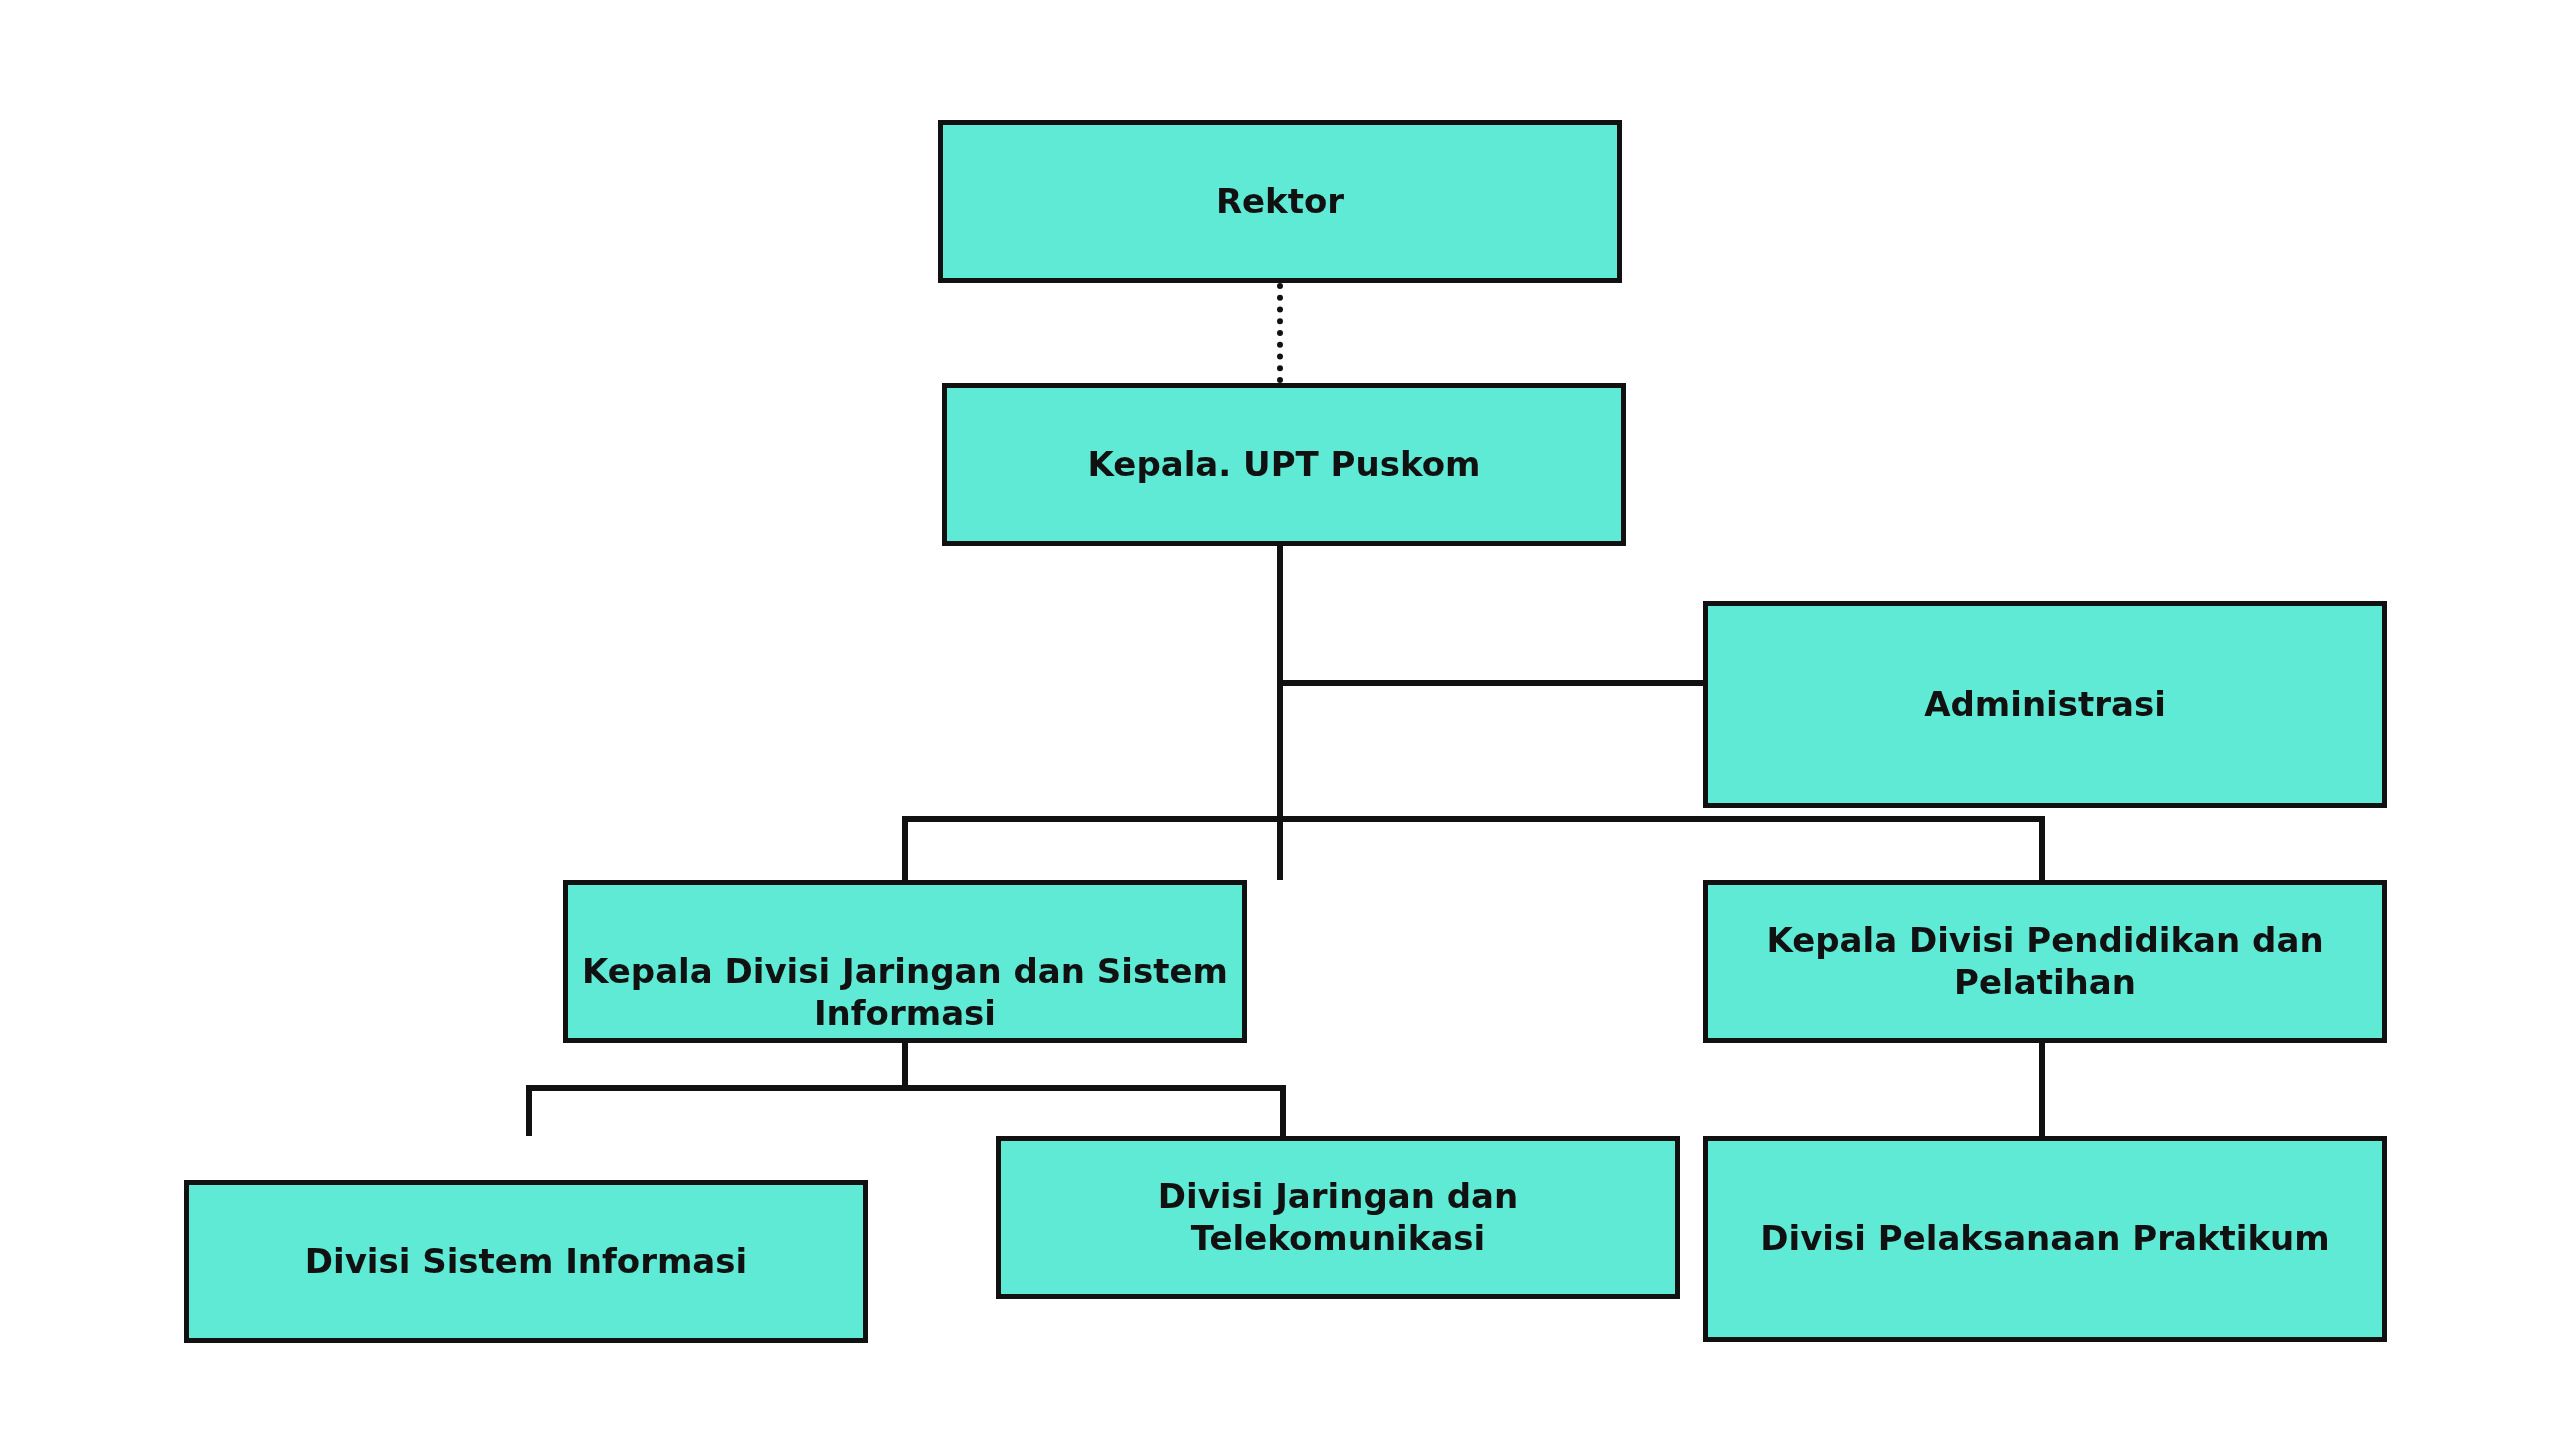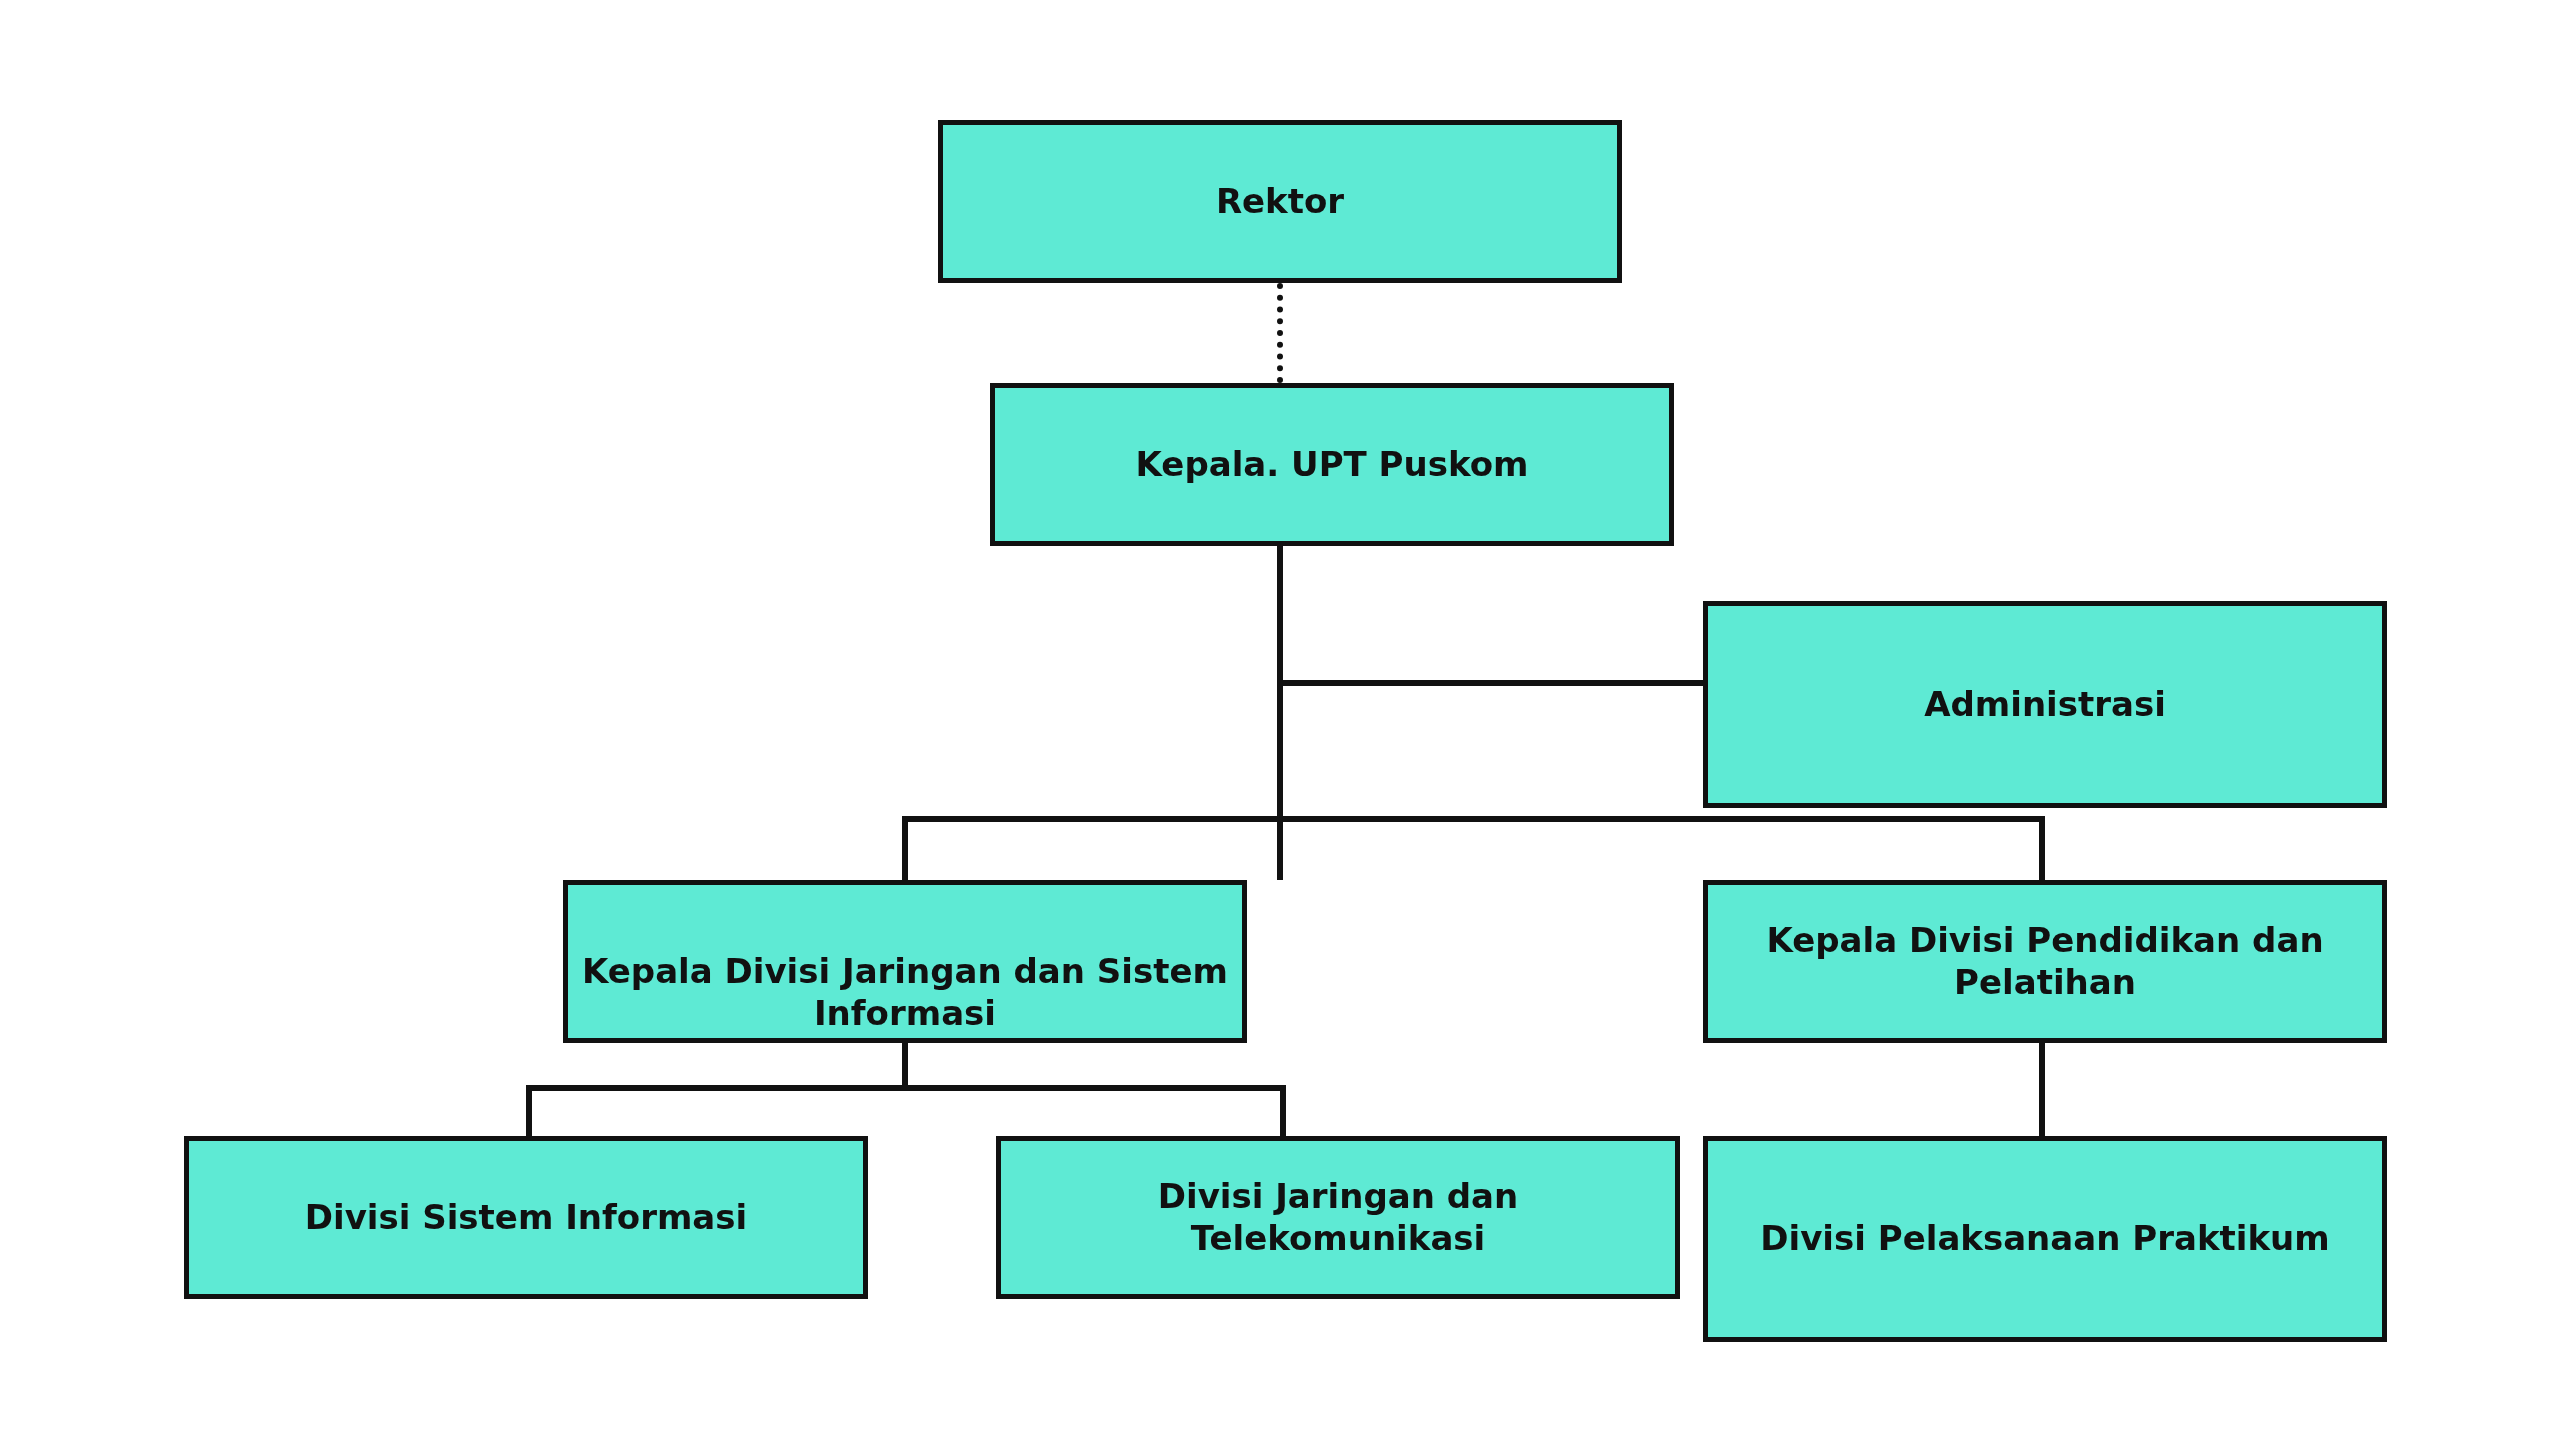--- a/index.html
+++ b/index.html
@@ -67,37 +67,37 @@
   <div class="line line-h" style="left:526px; top:1085px; width:760px;"></div>
   <div class="line line-v" style="left:526px; top:1085px; height:51px;"></div>
   <div class="line line-v" style="left:1280px; top:1085px; height:51px;"></div>
 
   <div class="line line-v" style="left:2039px; top:1043px; height:93px;"></div>
 
   <div class="node" style="left:938px; top:120px; width:684px; height:163px;">
     <span>Rektor</span>
   </div>
 
-  <div class="node" style="left:942px; top:383px; width:684px; height:163px;margin-left:48px;">
+  <div class="node" style="left:942px; top:383px; width:684px; height:163px;">
     <span>Kepala. UPT Puskom</span>
   </div>
 
   <div class="node" style="left:1703px; top:601px; width:684px; height:207px;">
     <span>Administrasi</span>
   </div>
 
   <div class="node" style="left:563px; top:880px; width:684px; height:163px;align-items:flex-end;">
     <span>Kepala Divisi Jaringan dan Sistem Informasi</span>
   </div>
 
   <div class="node" style="left:1703px; top:880px; width:684px; height:163px;">
     <span>Kepala Divisi Pendidikan dan Pelatihan</span>
   </div>
 
-  <div class="node" style="left:184px; top:1136px; width:684px; height:163px;">
+  <div class="node" style="left:184px; top:1180px; width:684px; height:163px;">
     <span>Divisi Sistem Informasi</span>
   </div>
 
   <div class="node" style="left:996px; top:1136px; width:684px; height:163px;">
     <span>Divisi Jaringan dan Telekomunikasi</span>
   </div>
 
   <div class="node" style="left:1703px; top:1136px; width:684px; height:206px;">
     <span>Divisi Pelaksanaan Praktikum</span>
   </div>

